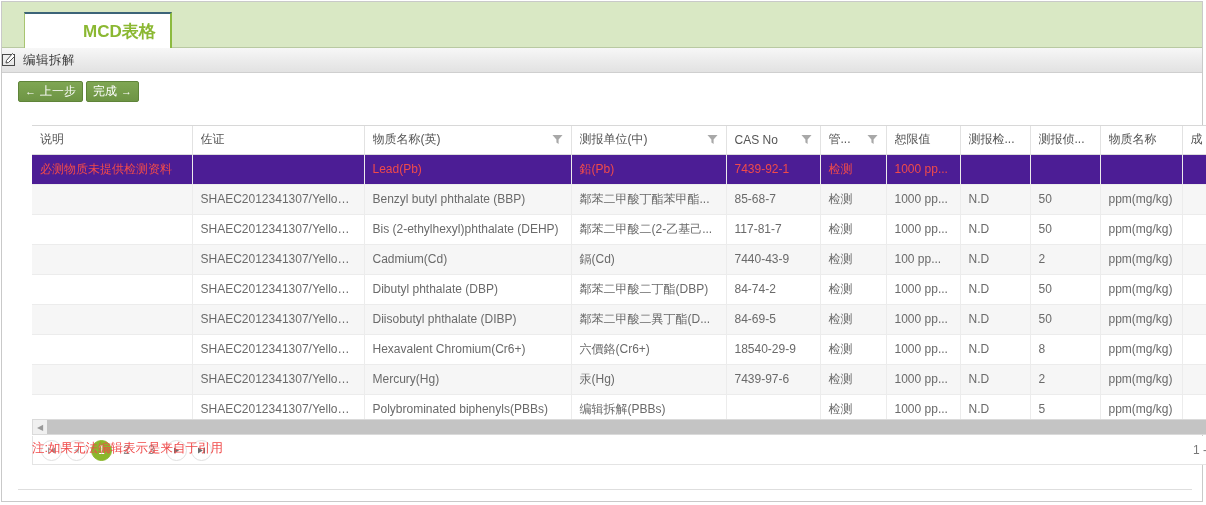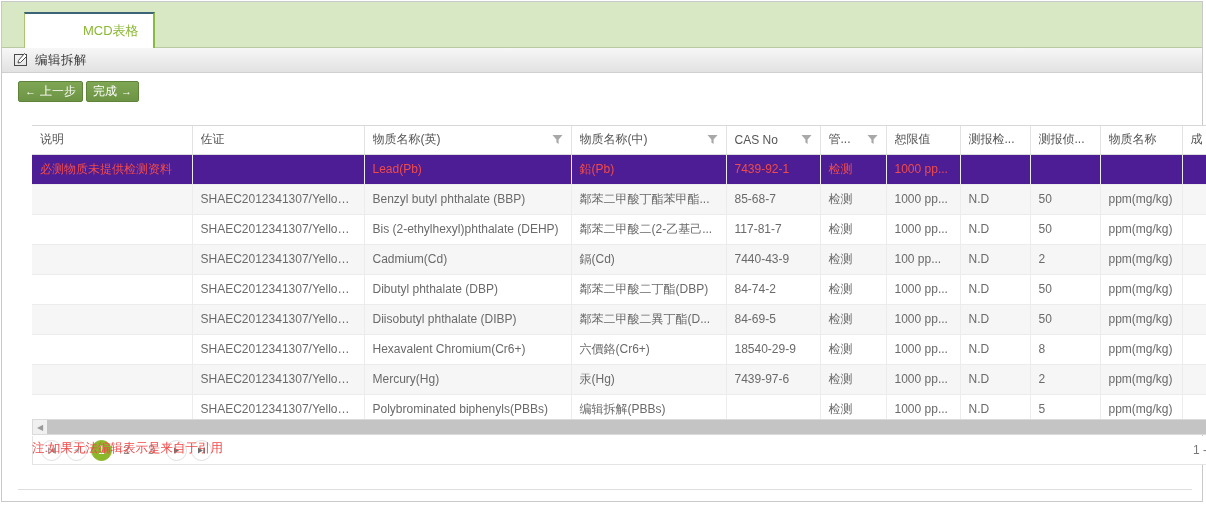--- a/index.html
+++ b/index.html
@@ -48,35 +48,35 @@
     border-right: 2px solid #8cba3f;
     box-sizing: border-box;
     display: flex;
     align-items: center;
     justify-content: center;
     padding: 0 14px;
     cursor: pointer;
   }
   .tab-label {
     color: #8bb832;
-    font-weight: normal;
-    font-size: 13px;
+    font-weight: bold;
+    font-size: 17px;
     white-space: nowrap;
     padding-left: 44px;
   }
 
   
   .edit-bar {
     position: relative;
     height: 25px;
     background: linear-gradient(to bottom, #f7f7f7 0%, #ececec 50%, #e2e2e2 100%);
     border-bottom: 1px solid #cfcfcf;
     display: flex;
     align-items: center;
-    padding-left: 12px;
+    padding-left: 0;
     box-sizing: border-box;
   }
   .edit-bar .pencil-icon {
     width: 14px;
     height: 14px;
     margin-right: 7px;
     display: inline-flex;
     align-items: center;
   }
   .edit-bar-label {
@@ -351,21 +351,21 @@
             <th>
               <div class="th-inner">
                 <span class="th-text">物质名称(英)</span>
                 <svg class="filter-icon" viewBox="0 0 12 12" width="11" height="11">
                   <polygon points="0.5,1 11.5,1 7.2,6 7.2,11 4.8,9.3 4.8,6" fill="#9a9a9a"></polygon>
                 </svg>
               </div>
             </th>
             <th>
               <div class="th-inner">
-                <span class="th-text">物质名称(中)</span>
+                <span class="th-text">测报单位(中)</span>
                 <svg class="filter-icon" viewBox="0 0 12 12" width="11" height="11">
                   <polygon points="0.5,1 11.5,1 7.2,6 7.2,11 4.8,9.3 4.8,6" fill="#9a9a9a"></polygon>
                 </svg>
               </div>
             </th>
             <th>
               <div class="th-inner">
                 <span class="th-text">CAS No</span>
                 <svg class="filter-icon" viewBox="0 0 12 12" width="11" height="11">
                   <polygon points="0.5,1 11.5,1 7.2,6 7.2,11 4.8,9.3 4.8,6" fill="#9a9a9a"></polygon>

